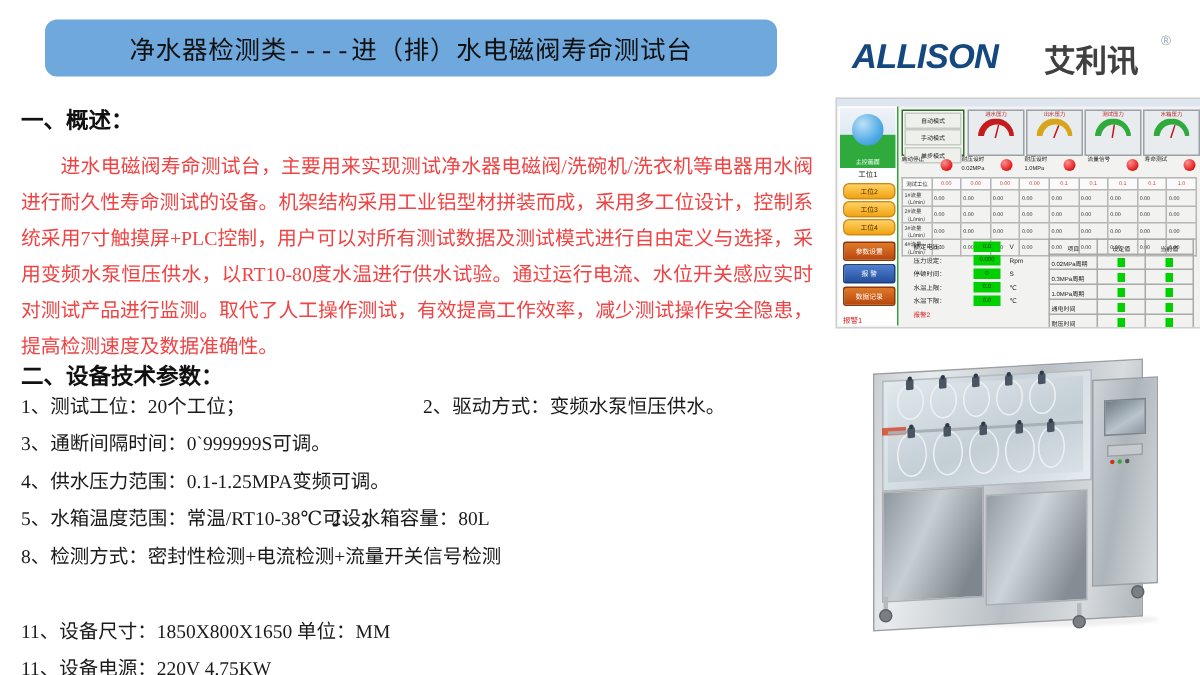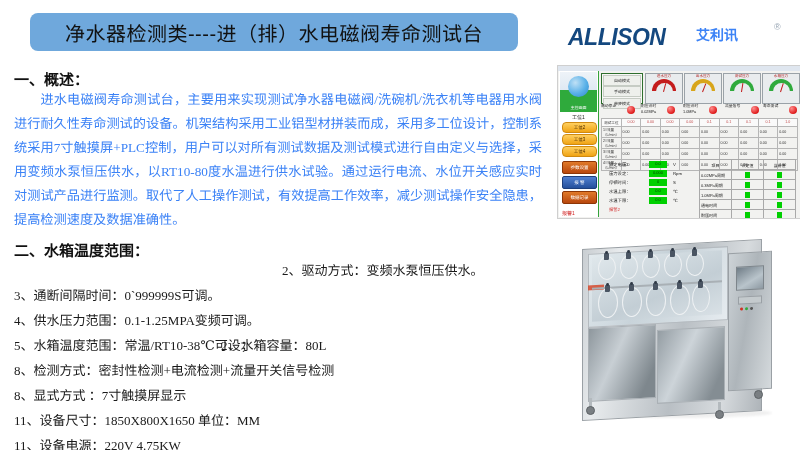--- a/index.html
+++ b/index.html
@@ -14,35 +14,35 @@
 
   
   .left-col{position:absolute;left:0;top:0;width:556px;height:450px;}
 
   .title-banner{
     position:absolute;left:30px;top:13px;width:488px;height:38px;
     background:#6fa8dc;border-radius:8px;
     display:flex;align-items:center;justify-content:center;
   }
   .title-banner .title-text{
-    font-size:20px;color:#111;letter-spacing:0.5px;white-space:nowrap;
-    font-family:Liberation Sans, sans-serif;
+    font-size:17px;color:#111;letter-spacing:0.5px;white-space:nowrap;
+    font-family:Liberation Mono, monospace;
   }
 
   .section-head{
     position:absolute;left:14px;
     font-size:15px;font-weight:bold;color:#111;
     font-family:"Liberation Serif","DejaVu Serif",serif;
   }
   #sec1{top:68px;}
   #sec2{top:239px;}
 
   .para{
-    position:absolute;left:14px;top:88px;width:528px;
-    font-size:13.2px;line-height:24px;color:#3b82f6;
+    position:absolute;left:14px;top:99px;width:528px;
+    font-size:13.2px;line-height:24px;color:#ef4444;
     text-align:justify;text-justify:inter-ideograph;
     text-indent:2em;
   }
 
   .spec-list{position:absolute;left:14px;top:258px;width:535px;}
   .spec-row{
     position:relative;height:25px;line-height:25px;
     font-size:13px;color:#1a1a1a;white-space:nowrap;
   }
   .spec-a{position:absolute;left:0;top:0;}
@@ -56,21 +56,21 @@
   .logo{position:absolute;left:12px;top:22px;width:226px;height:34px;}
   .logo-word{
     position:absolute;left:0;top:2px;
     font-family:"Liberation Sans","DejaVu Sans",sans-serif;
     font-weight:bold;font-style:italic;
     font-size:23px;letter-spacing:-0.5px;color:#14487f;
   }
   .logo-cn{
     position:absolute;left:128px;top:2px;
     font-family:"Liberation Sans","DejaVu Sans",sans-serif;
-    font-weight:bold;font-size:14px;color:#3b82f6;letter-spacing:0px;
+    font-weight:bold;font-size:21px;color:#404040;letter-spacing:0px;
   }
   .logo-r{
     position:absolute;left:206px;top:0px;
     font-family:"Liberation Sans","DejaVu Sans",sans-serif;
     font-size:9px;color:#9aa7b5;
   }
 
   
   .hmi{
     position:absolute;left:1px;top:65px;width:243px;height:152px;
@@ -265,41 +265,41 @@
   <div class="left-col">
 
     <div class="title-banner">
       <span class="title-text">净水器检测类----进（排）水电磁阀寿命测试台</span>
     </div>
 
     <div class="section-head" id="sec1">一、概述：</div>
 
     <div class="para">进水电磁阀寿命测试台，主要用来实现测试净水器电磁阀/洗碗机/洗衣机等电器用水阀进行耐久性寿命测试的设备。机架结构采用工业铝型材拼装而成，采用多工位设计，控制系统采用7寸触摸屏+PLC控制，用户可以对所有测试数据及测试模式进行自由定义与选择，采用变频水泵恒压供水，以RT10-80度水温进行供水试验。通过运行电流、水位开关感应实时对测试产品进行监测。取代了人工操作测试，有效提高工作效率，减少测试操作安全隐患，提高检测速度及数据准确性。</div>
 
-    <div class="section-head" id="sec2">二、水箱温度范围：</div>
+    <div class="section-head" id="sec2">二、设备技术参数：</div>
 
     <div class="spec-list">
         <div class="spec-row">
+          <span class="spec-a">1、测试工位：20个工位；</span>
           <span class="spec-b">2、驱动方式：变频水泵恒压供水。</span>
         </div>
         <div class="spec-row">
           <span class="spec-a">3、通断间隔时间：0`999999S可调。</span>
         </div>
         <div class="spec-row">
           <span class="spec-a">4、供水压力范围：0.1-1.25MPA变频可调。</span>
         </div>
         <div class="spec-row">
           <span class="spec-a">5、水箱温度范围：常温/RT10-38℃可设；</span>
           <span class="spec-b narrow">2、水箱容量：80L</span>
         </div>
         <div class="spec-row">
           <span class="spec-a">8、检测方式：密封性检测+电流检测+流量开关信号检测</span>
         </div>
         <div class="spec-row">
-          <span class="spec-a">8、显式方式 ：7寸触摸屏显示</span>
         </div>
         <div class="spec-row">
           <span class="spec-a">11、设备尺寸：1850X800X1650 单位：MM</span>
         </div>
         <div class="spec-row">
           <span class="spec-a">11、设备电源：220V  4.75KW</span>
         </div>
       </div>
   </div>
 

